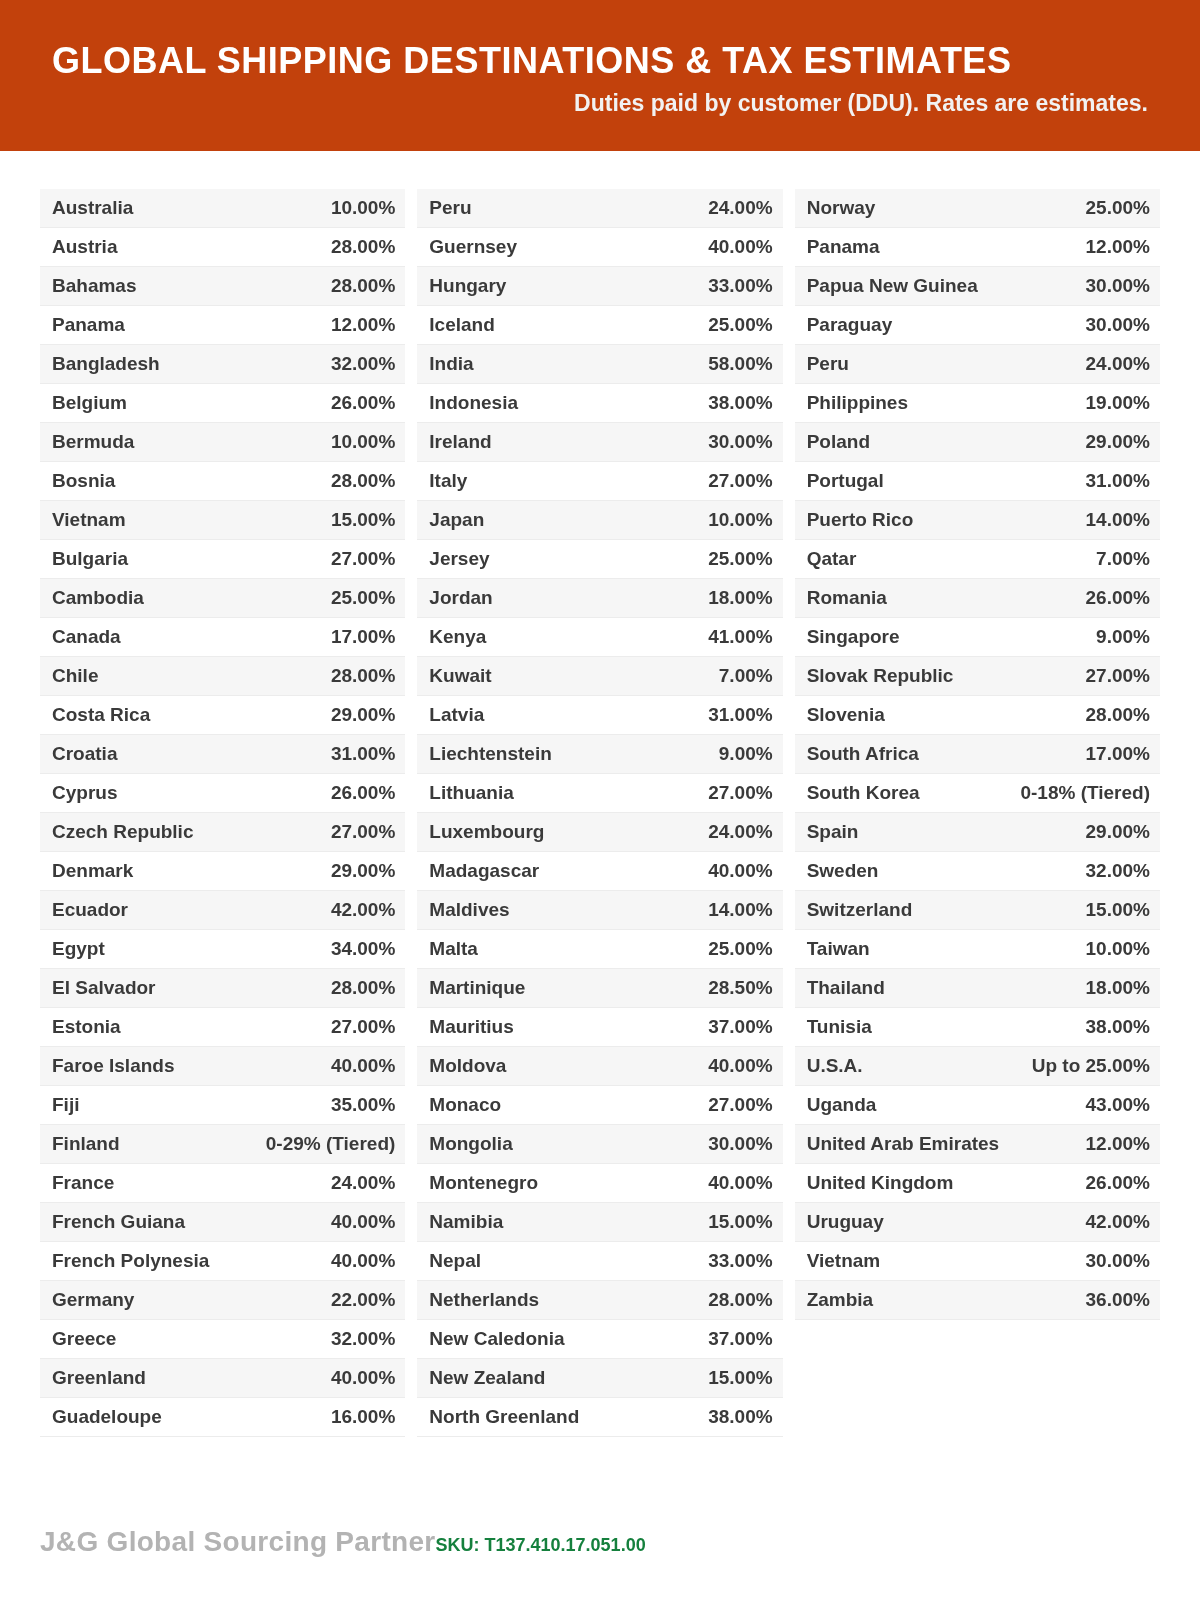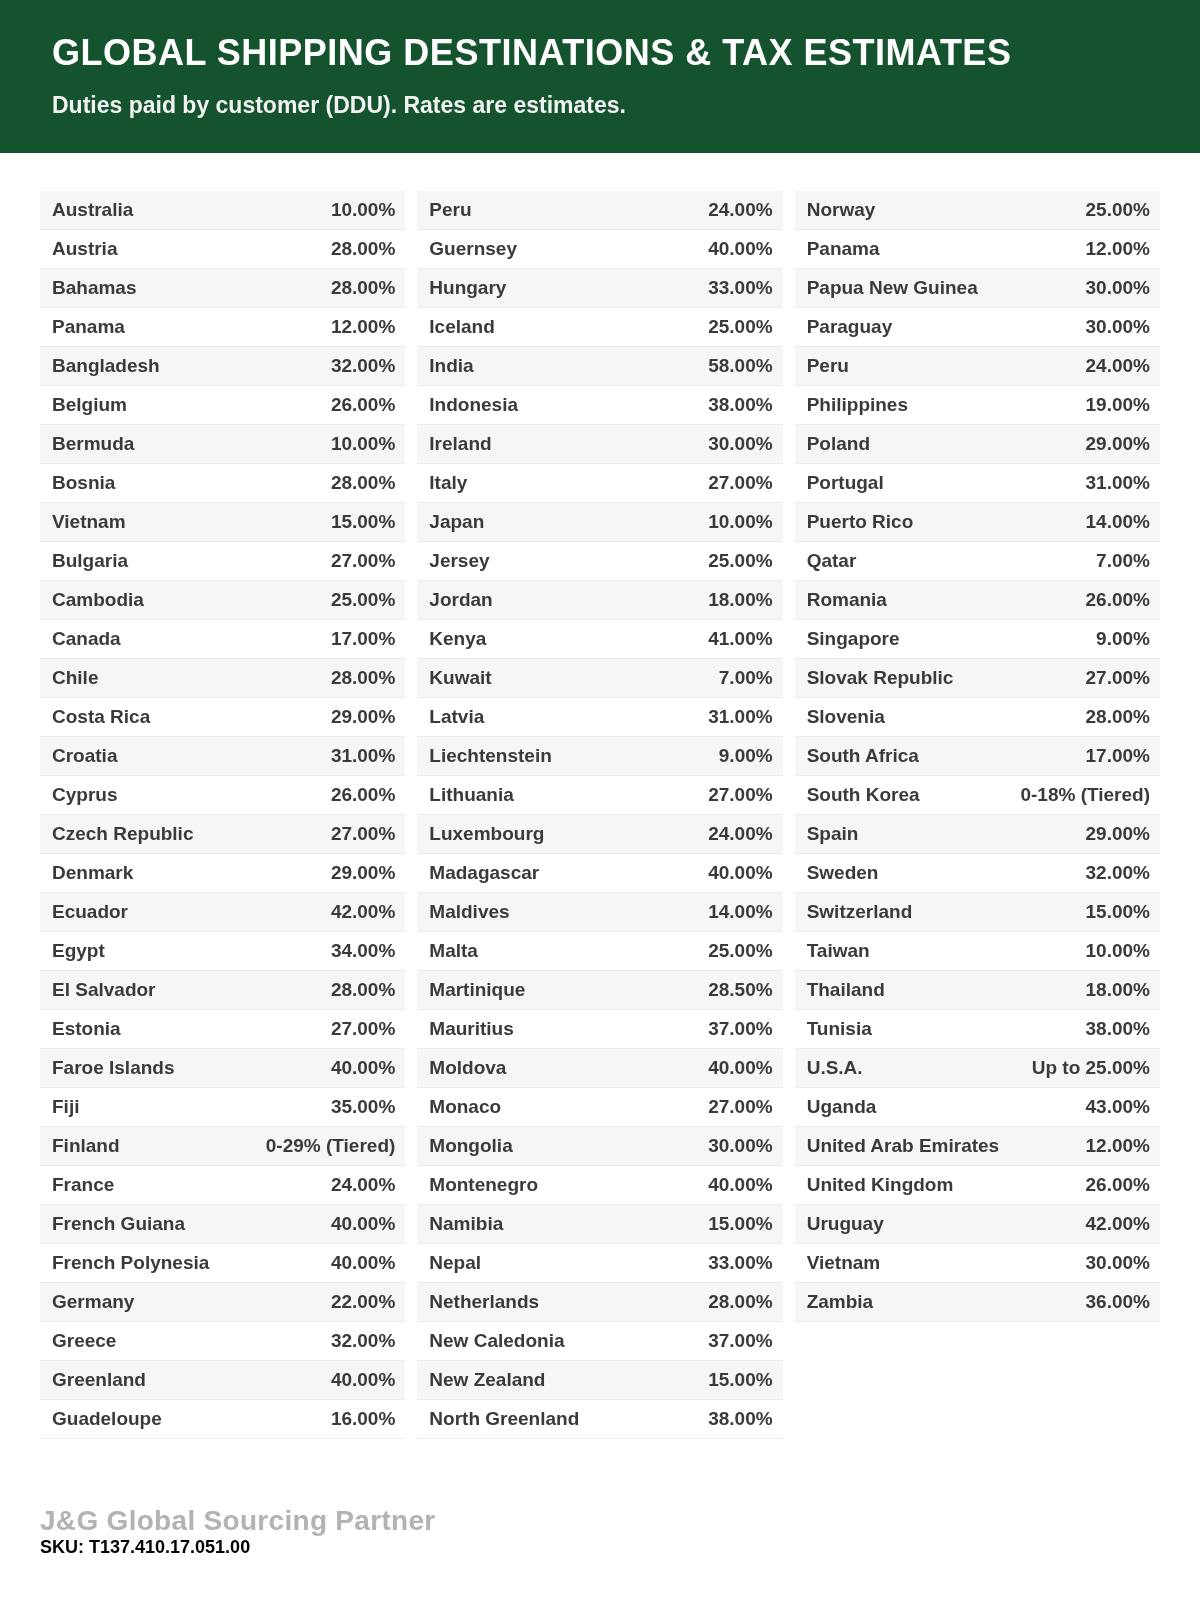--- a/index.html
+++ b/index.html
@@ -5,36 +5,37 @@
   * { margin: 0; padding: 0; box-sizing: border-box; }
   html, body {
     width: 1200px;
     height: 1600px;
     background: #ffffff;
     font-family: "Liberation Sans", "DejaVu Sans", sans-serif;
     position: relative;
     overflow: hidden;
   }
   .header {
-    background: #14532d;
+    background: #c2410c;
     color: #ffffff;
-    padding: 32px 52px 34px 52px;
+    padding: 40px 52px 34px 52px;
     width: 100%;
   }
   .header .title {
     font-size: 36px;
     font-weight: 800;
     letter-spacing: 0.5px;
     color: #ffffff;
   }
   .header .subtitle {
-    margin-top: 18px;
+    margin-top: 8px;
     font-size: 23px;
     font-weight: 700;
     color: #f2f2f2;
+    text-align: right;
   }
   .table-area {
     display: flex;
     gap: 12px;
     padding: 38px 40px 0 40px;
     align-items: flex-start;
   }
   .rate-column {
     flex: 1 1 0;
     min-width: 0;
@@ -63,32 +64,31 @@
     text-align: right;
     margin-left: 8px;
   }
   .footer {
     position: absolute;
     left: 40px;
     right: 40px;
     bottom: 42px;
     display: flex;
     align-items: baseline;
-    flex-direction: column;
   }
   .brand {
     font-size: 28px;
     font-weight: 800;
     color: #b3b3b3;
     letter-spacing: 0.3px;
   }
   .sku {
     font-size: 18px;
     font-weight: 700;
-    color: #000000;
+    color: #15803d;
   }
 </style>
 </head>
 <body>
 
 <div class="header">
   <div class="title">GLOBAL SHIPPING DESTINATIONS &amp; TAX ESTIMATES</div>
   <div class="subtitle">Duties paid by customer (DDU). Rates are estimates.</div>
 </div>
 

